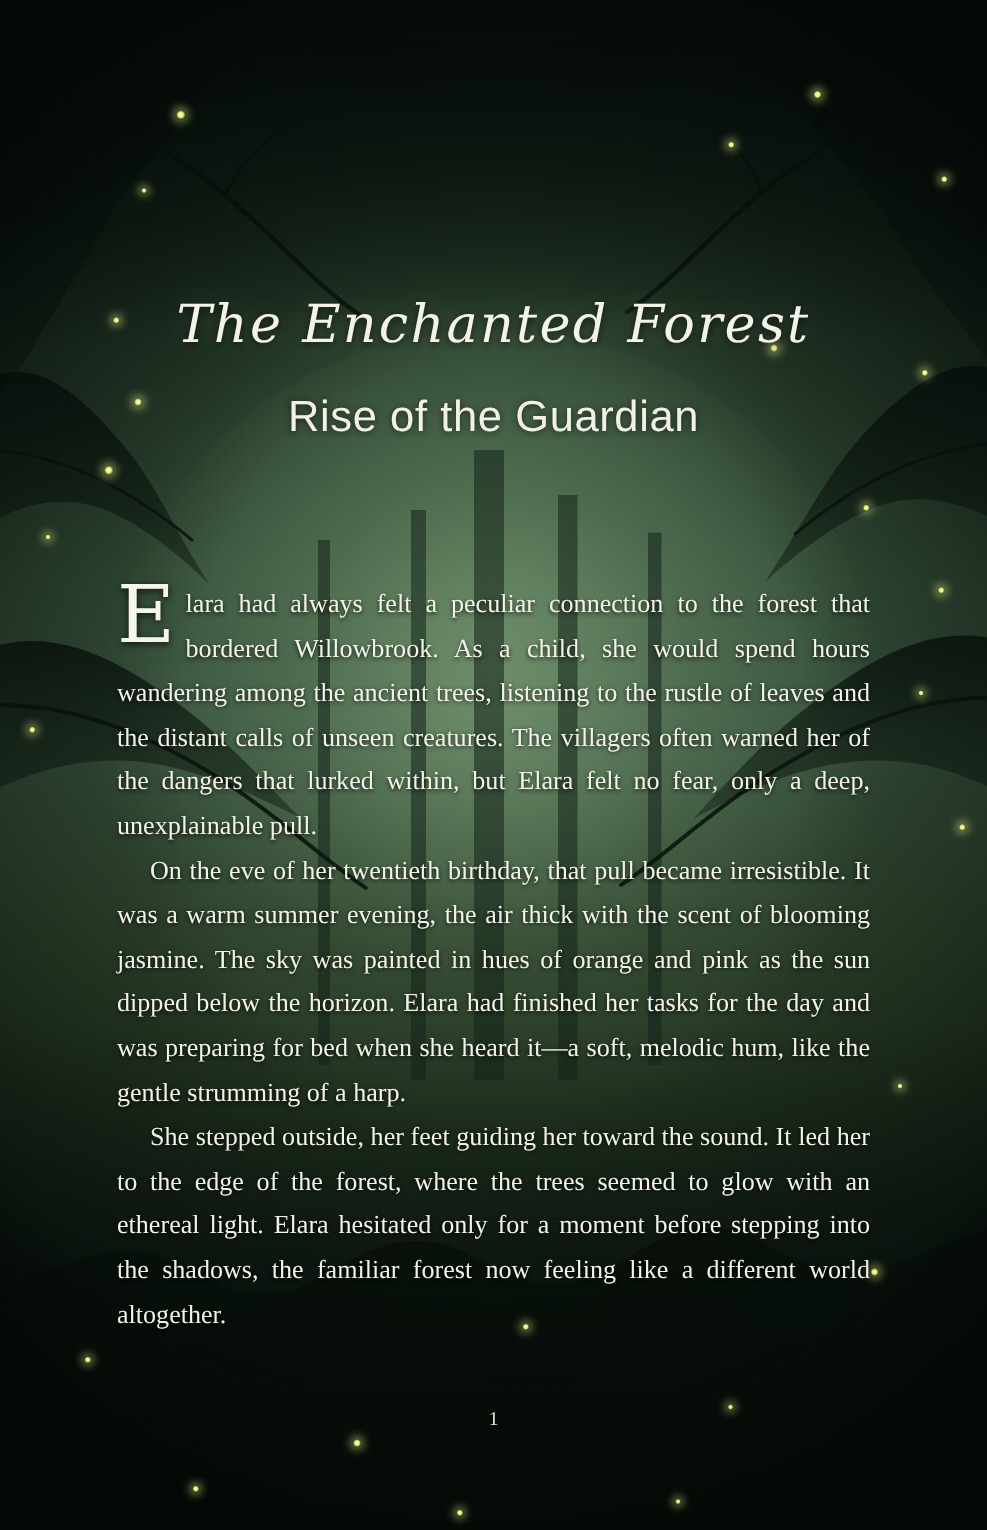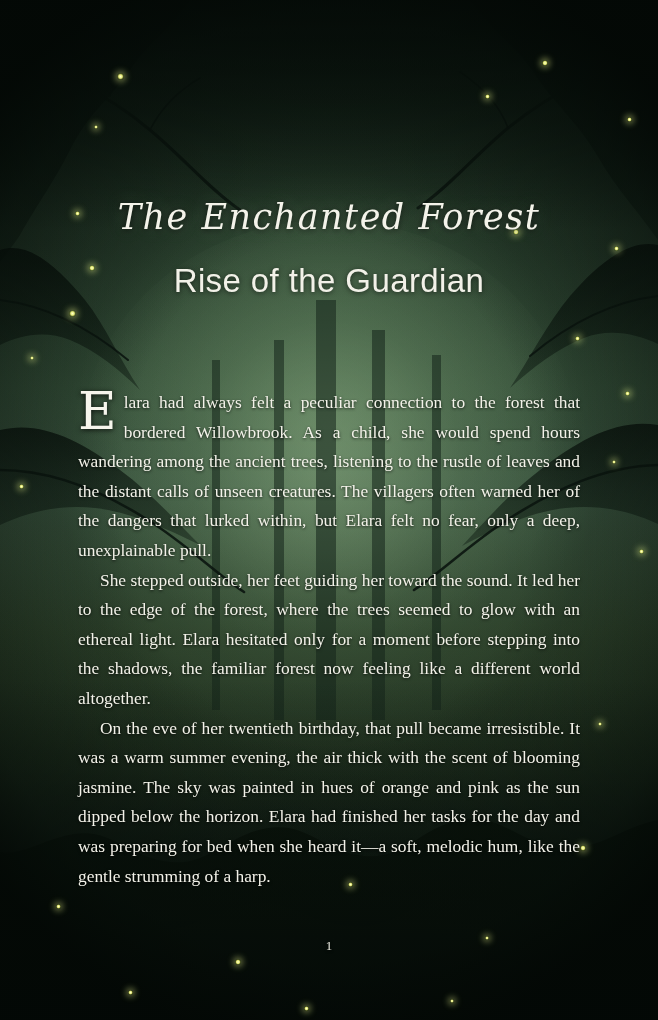--- a/index.html
+++ b/index.html
@@ -74,21 +74,21 @@
     font-size: 35px;
     letter-spacing: 1.5px;
     color: #f4f3ea;
     text-shadow: 0 1px 6px rgba(0,0,0,0.65), 0 0 18px rgba(210,235,200,0.22);
     font-weight: 400;
     margin: 0;
     line-height: 1.25;
   }
   .book-subtitle {
     font-family: "Liberation Sans", sans-serif;
-    font-size: 33px;
+    font-size: 29px;
     font-weight: 400;
     color: #f2f1e8;
     margin: 22px 0 0 0;
     letter-spacing: 0.4px;
     text-shadow: 0 1px 5px rgba(0,0,0,0.6);
   }
 
   .body-text {
     position: absolute;
     left: 78px;
@@ -232,19 +232,19 @@
 
     <div class="title-wrap">
       <h1 class="book-title">The Enchanted Forest</h1>
       <h2 class="book-subtitle">Rise of the Guardian</h2>
     </div>
 
     <div class="body-text">
       <p class="first">
         <span class="dropcap">E</span><span>lara had always felt a peculiar connection to the forest that bordered Willowbrook. As a child, she would spend hours wandering among the ancient trees, listening to the rustle of leaves and the distant calls of unseen creatures. The villagers often warned her of the dangers that lurked within, but Elara felt no fear, only a deep, unexplainable pull.</span>
       </p>
+      <p>On the eve of her twentieth birthday, that pull became irresistible. It was a warm summer evening, the air thick with the scent of blooming jasmine. The sky was painted in hues of orange and pink as the sun dipped below the horizon. Elara had finished her tasks for the day and was preparing for bed when she heard it—a soft, melodic hum, like the gentle strumming of a harp.</p>
       <p>She stepped outside, her feet guiding her toward the sound. It led her to the edge of the forest, where the trees seemed to glow with an ethereal light. Elara hesitated only for a moment before stepping into the shadows, the familiar forest now feeling like a different world altogether.</p>
-      <p>On the eve of her twentieth birthday, that pull became irresistible. It was a warm summer evening, the air thick with the scent of blooming jasmine. The sky was painted in hues of orange and pink as the sun dipped below the horizon. Elara had finished her tasks for the day and was preparing for bed when she heard it—a soft, melodic hum, like the gentle strumming of a harp.</p>
     </div>
 
     <div class="page-number">1</div>
   </div>
 </div>
 
 </body></html>

